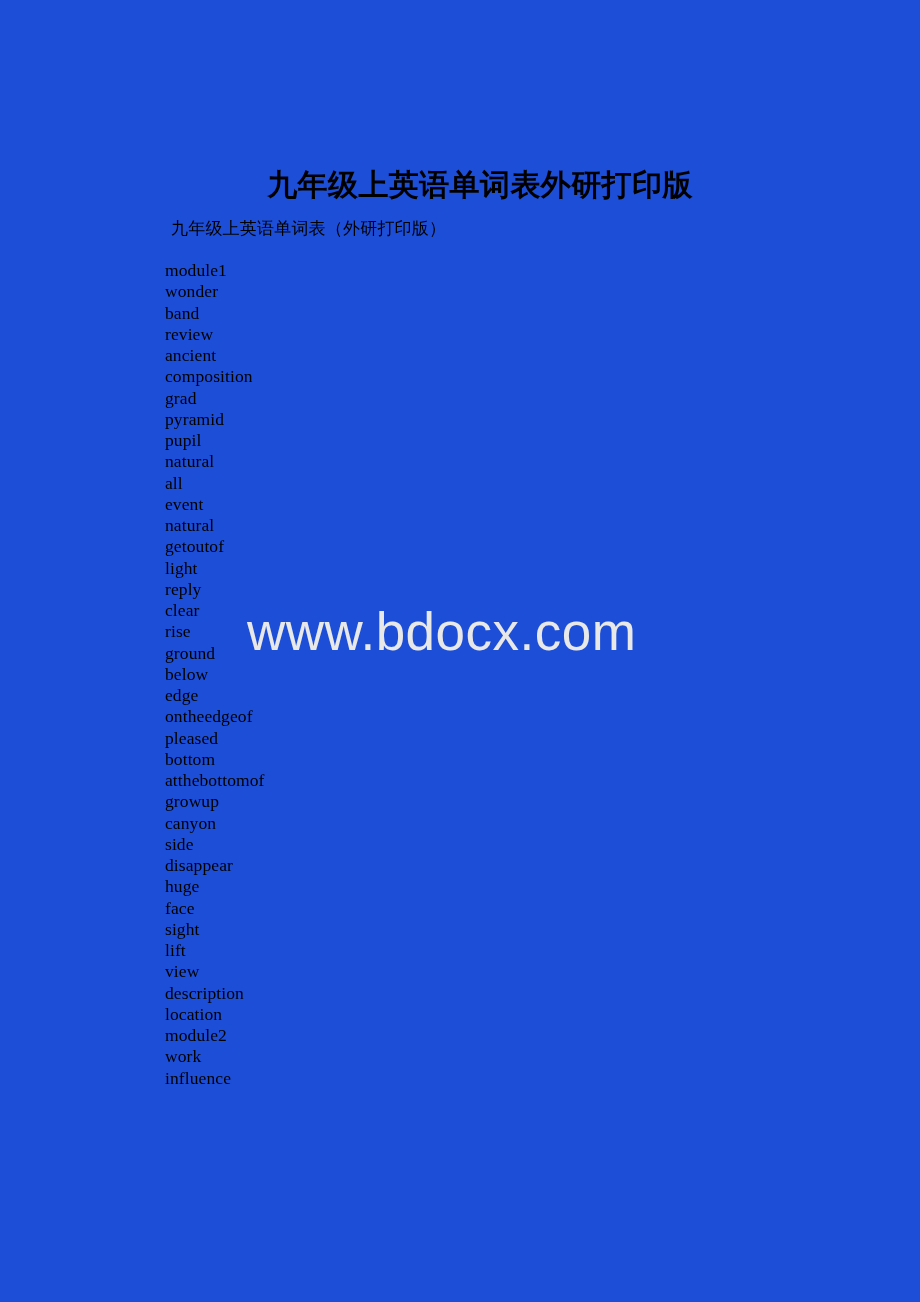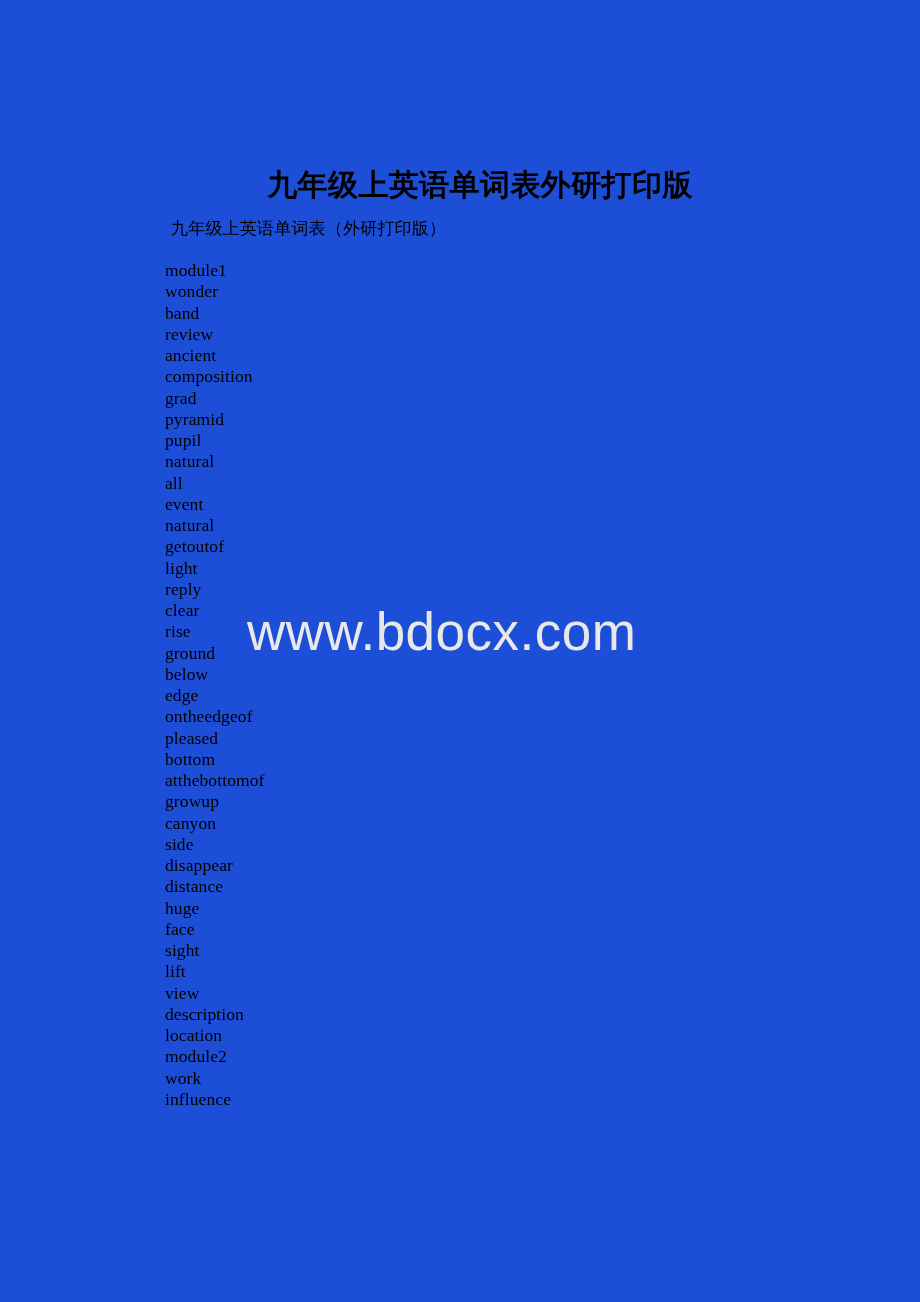--- a/index.html
+++ b/index.html
@@ -123,21 +123,20 @@
         <li>below</li>
         <li>edge</li>
         <li>ontheedgeof</li>
         <li>pleased</li>
         <li>bottom</li>
         <li>atthebottomof</li>
         <li>growup</li>
         <li>canyon</li>
         <li>side</li>
         <li>disappear</li>
-        <li>distance</li>
         <li>huge</li>
         <li>face</li>
         <li>sight</li>
         <li>lift</li>
         <li>view</li>
         <li>description</li>
         <li>location</li>
         <li>module2</li>
         <li>work</li>
         <li>influence</li>

